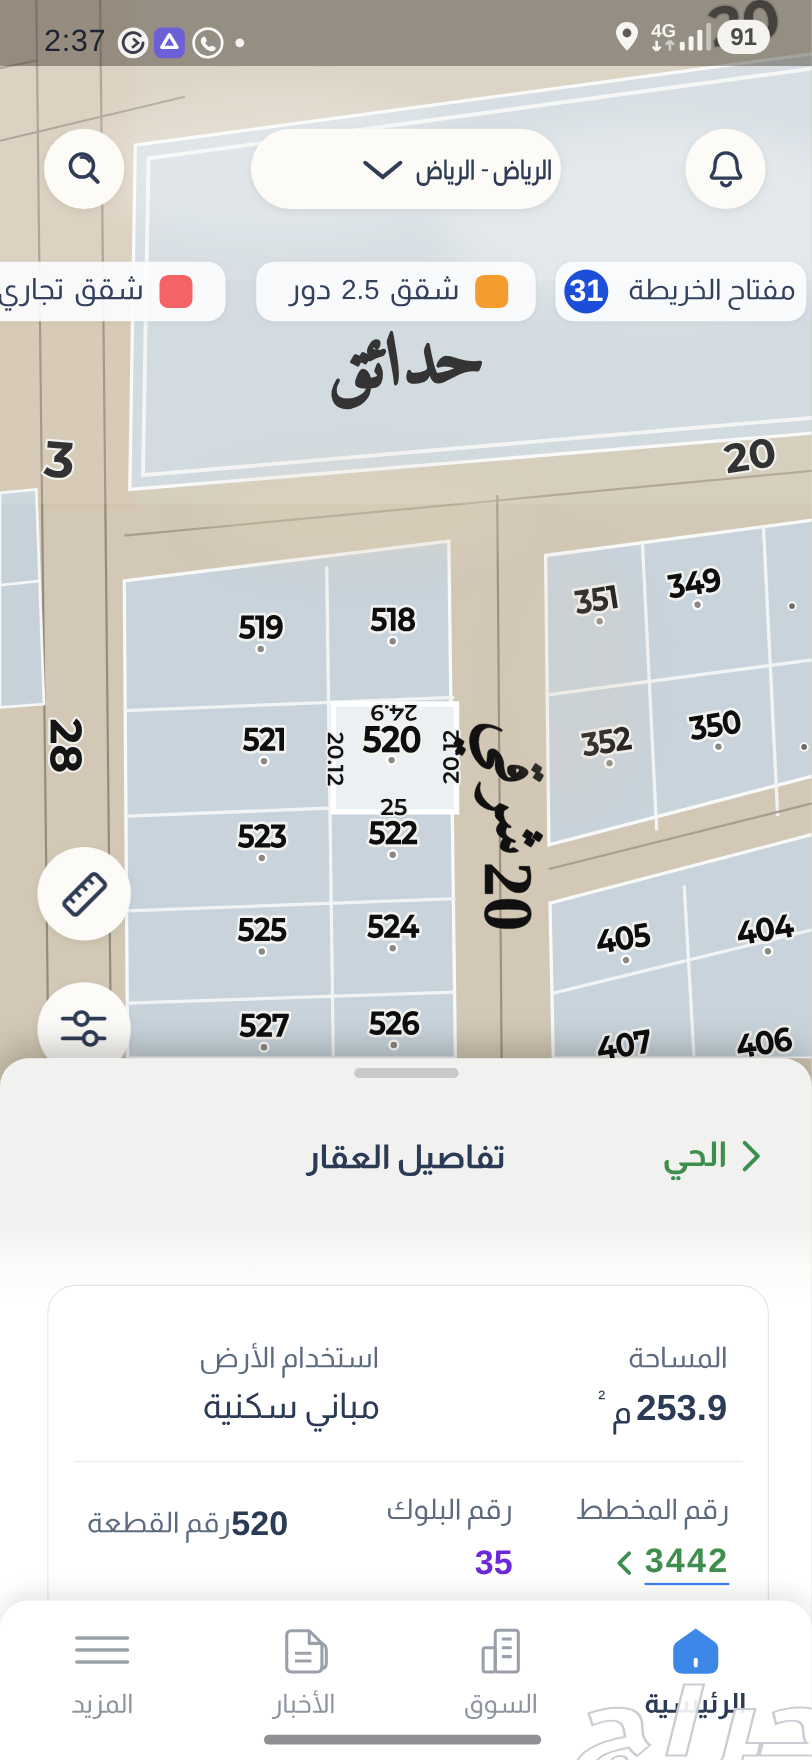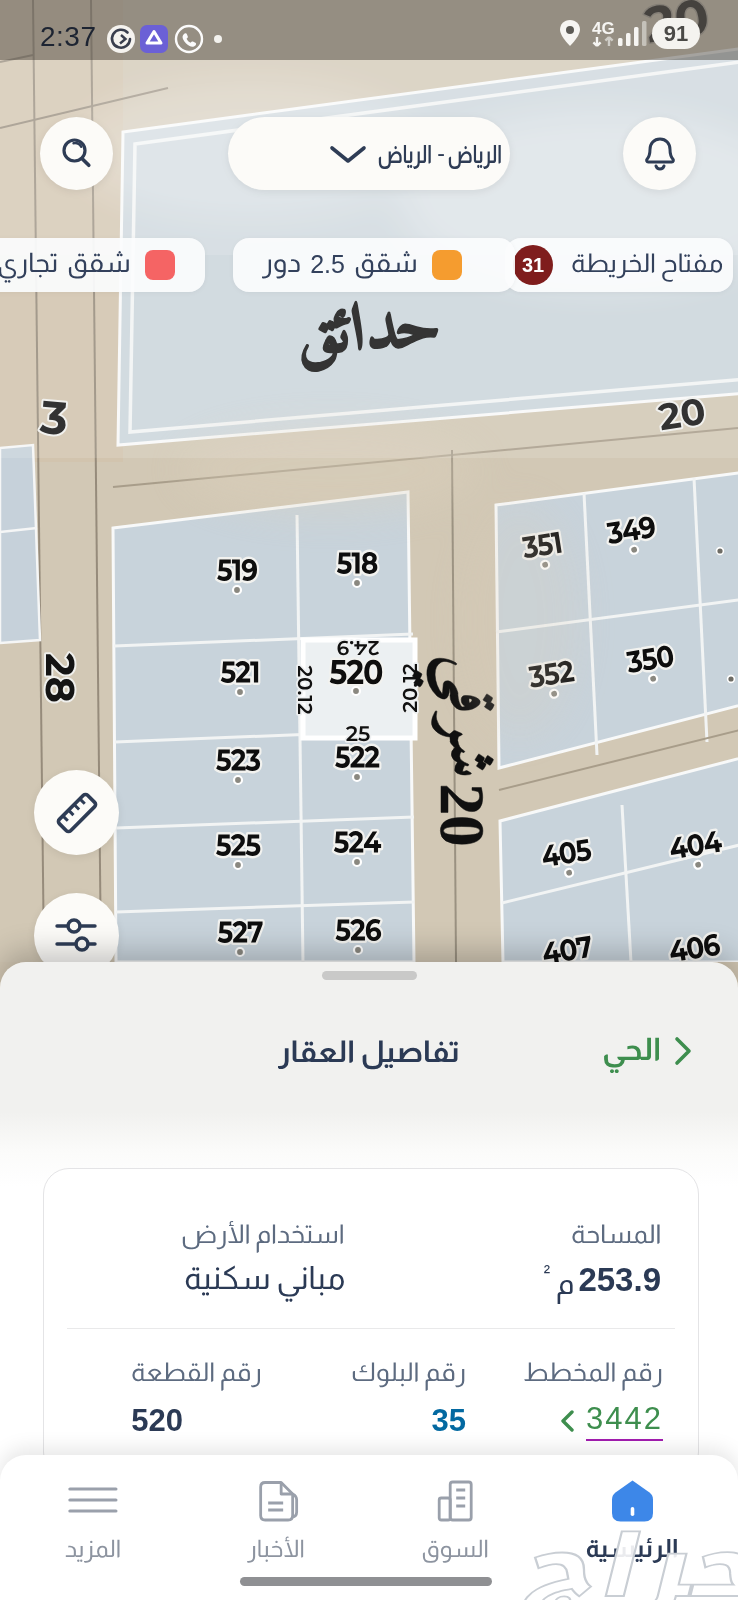--- a/index.html
+++ b/index.html
@@ -210,27 +210,27 @@
     </div>
 
 <div class="circle-btn" style="left:623px;top:117px">
       <svg width="42" height="42" viewBox="0 0 42 42">
         <path d="M21 6 c-6 0 -10 4.5 -10 10.5 c0 6 -1.5 8 -3 9.8 c-.8 1 -.3 2.7 1.2 2.7 h23.6 c1.5 0 2 -1.7 1.2 -2.7 c-1.5 -1.8 -3 -3.8 -3 -9.8 c0 -6 -4 -10.5 -10 -10.5 z" fill="none" stroke="#2e3c55" stroke-width="3"></path>
         <path d="M17 33 a4.2 4.2 0 0 0 8 0" fill="none" stroke="#2e3c55" stroke-width="3" stroke-linecap="round"></path>
       </svg>
     </div>
 
 <div class="chip" style="left:505px;top:238px;width:228px;padding:0 10px 0 8px;justify-content:space-between">
-<div style="width:40px;height:40px;border-radius:50%;background:#7f1d1d;color:#fff;font-size:20px;font-weight:bold;display:flex;align-items:center;justify-content:center">31</div>
+<div style="width:40px;height:40px;border-radius:50%;background:#1d4ed8;color:#fff;font-size:28px;font-weight:bold;display:flex;align-items:center;justify-content:center">31</div>
 <svg width="152.3" height="40.0" viewBox="0 0 152.3 40.0" style="display:block">
         <path transform="translate(0,27.0) scale(1.0)" d="M140.2 -7.5Q140.2 -10.2 142.0 -11.4Q143.3 -12.2 145.3 -12.2Q147.8 -12.2 149.4 -10.6Q151.1 -8.9 151.1 -5.8Q151.1 -3.0 149.4 -1.0Q147.9 0.8 145.5 0.8Q143.2 0.8 141.8 -0.9Q141.1 0.0 140.0 0.0H135.5V-1.8H139.2Q139.6 -1.8 139.9 -2.1Q140.2 -2.4 140.2 -2.8ZM142.4 -2.4Q143.7 -1.1 145.4 -1.1Q146.9 -1.1 147.9 -2.4Q148.9 -3.6 148.9 -5.7Q148.9 -8.0 147.7 -9.3Q146.8 -10.4 145.2 -10.4Q144.0 -10.4 143.2 -9.7Q142.4 -8.9 142.4 -7.5Z M129.6 -17.7Q130.1 -17.7 130.5 -17.3Q130.8 -16.9 130.8 -16.4Q130.8 -15.9 130.5 -15.5Q130.1 -15.1 129.6 -15.1Q129.0 -15.1 128.6 -15.5Q128.3 -15.9 128.3 -16.4Q128.3 -16.9 128.6 -17.3Q129.0 -17.7 129.6 -17.7ZM125.5 -1.8Q123.8 -3.6 123.8 -6.3Q123.8 -8.8 125.2 -10.4Q126.8 -12.3 129.4 -12.3Q131.5 -12.3 133.0 -11.0Q135.0 -9.3 135.0 -6.3Q135.0 -3.7 133.4 -1.8H135.7V0.0H131.9H131.6Q130.1 0.0 129.5 -0.2H129.4Q128.8 0.0 127.2 0.0H126.9H119.8V-1.8ZM129.4 -10.4Q127.8 -10.4 126.9 -9.3Q126.0 -8.2 126.0 -6.2Q126.0 -4.4 127.0 -3.1Q128.0 -1.9 129.4 -1.8Q130.9 -1.9 131.8 -3.1Q132.8 -4.4 132.8 -6.2Q132.8 -8.2 131.9 -9.3Q131.0 -10.4 129.4 -10.4Z M114.5 -17.7Q115.1 -17.7 115.4 -17.3Q115.8 -16.9 115.8 -16.4Q115.8 -15.9 115.4 -15.5Q115.1 -15.1 114.5 -15.1Q114.0 -15.1 113.6 -15.5Q113.2 -15.9 113.2 -16.4Q113.2 -16.9 113.6 -17.3Q114.0 -17.7 114.5 -17.7ZM117.7 -17.7Q118.2 -17.7 118.6 -17.3Q119.0 -16.9 119.0 -16.4Q119.0 -15.9 118.6 -15.5Q118.2 -15.1 117.7 -15.1Q117.1 -15.1 116.8 -15.5Q116.4 -15.9 116.4 -16.4Q116.4 -16.9 116.8 -17.3Q117.1 -17.7 117.7 -17.7ZM118.7 -12.0V-2.5Q118.7 -2.2 118.6 -1.8H120.0V0.0H119.0L118.2 -0.9H118.2Q117.5 0.0 116.4 0.0H111.8V-1.8H115.5Q115.9 -1.8 116.2 -2.1Q116.5 -2.4 116.5 -2.8V-12.0Z M110.7 -18.6V-2.8Q110.7 -2.4 110.9 -2.1Q111.2 -1.8 111.7 -1.8H112.0V0.0H110.8Q110.0 0.0 109.4 -0.5Q108.5 -1.3 108.5 -2.5V-18.6Z M94.4 -11.5Q96.8 -12.3 98.9 -12.3Q102.1 -12.3 103.8 -10.3Q105.2 -8.6 105.2 -5.8V-2.5Q105.2 -1.5 104.5 -0.7Q103.9 0.0 102.9 0.0H97.5Q95.3 0.0 94.2 1.2Q93.4 2.1 93.4 3.7Q93.4 8.0 98.5 8.0Q100.1 8.0 101.9 7.5V8.4L101.0 9.5Q99.9 9.8 98.2 9.8Q94.9 9.8 93.0 8.1Q91.2 6.6 91.2 3.7Q91.2 1.3 92.4 0.0Q94.1 -1.8 97.8 -1.8H102.0Q103.0 -1.8 103.0 -2.8V-5.8Q103.0 -7.9 102.0 -9.0Q100.8 -10.3 98.5 -10.3Q97.2 -10.3 94.4 -9.8Z M83.1 -18.6V-0.3L82.0 0.7H80.9V-18.6Z M77.4 -18.6V-2.5Q77.4 -1.5 76.7 -0.8Q76.0 0.0 75.0 0.0H70.5V-1.8H74.2Q74.6 -1.8 74.9 -2.2Q75.1 -2.5 75.1 -2.8V-18.6Z M63.7 -17.7Q64.3 -17.7 64.6 -17.3Q65.0 -16.9 65.0 -16.4Q65.0 -15.9 64.6 -15.5Q64.3 -15.1 63.7 -15.1Q63.2 -15.1 62.8 -15.5Q62.5 -15.9 62.5 -16.4Q62.5 -16.9 62.8 -17.3Q63.2 -17.7 63.7 -17.7ZM59.0 -11.5Q61.4 -12.3 63.4 -12.3Q66.7 -12.3 68.4 -10.3Q69.8 -8.6 69.8 -5.8V-2.5Q69.8 -2.2 69.7 -1.8H70.6V0.0H70.1L69.4 -0.9H69.3Q68.6 0.0 67.5 0.0H55.5V-1.8H66.6Q67.6 -1.8 67.6 -2.8V-5.8Q67.6 -7.9 66.5 -9.0Q65.4 -10.3 63.1 -10.3Q61.8 -10.3 59.0 -9.8Z M54.4 -12.0V-1.8H55.7V0.0H54.4Q54.3 3.2 52.1 4.9Q50.3 6.2 47.4 6.2Q47.0 6.2 46.3 6.2L45.4 5.1V4.3Q46.2 4.4 47.1 4.4Q52.2 4.4 52.2 -0.3V-12.0Z M43.9 -12.0V-2.5Q43.9 -1.5 43.3 -0.8Q42.6 0.0 41.6 0.0H37.1V-1.8H40.7Q41.2 -1.8 41.5 -2.2Q41.7 -2.4 41.7 -2.8V-12.0ZM39.3 2.7Q39.8 2.7 40.2 3.1Q40.5 3.5 40.5 4.0Q40.5 4.5 40.2 4.9Q39.8 5.3 39.3 5.3Q38.7 5.3 38.3 4.9Q38.0 4.5 38.0 4.0Q38.0 3.5 38.3 3.1Q38.7 2.7 39.3 2.7ZM42.4 2.7Q43.0 2.7 43.3 3.1Q43.7 3.5 43.7 4.0Q43.7 4.5 43.3 4.9Q43.0 5.3 42.4 5.3Q41.9 5.3 41.5 4.9Q41.1 4.5 41.1 4.0Q41.1 3.5 41.5 3.1Q41.9 2.7 42.4 2.7Z M20.4 -18.6V-6.2Q23.9 -12.3 29.7 -12.3Q32.8 -12.3 34.7 -10.4Q36.4 -8.6 36.4 -5.9V-2.5Q36.4 -2.1 36.3 -1.8H37.3V0.0H36.7L36.0 -0.9H35.9Q35.2 0.0 34.1 0.0H13.5V-1.8H18.2V-18.6ZM34.2 -6.2Q34.2 -8.3 32.6 -9.5Q31.3 -10.4 29.4 -10.4Q27.2 -10.4 25.2 -9.0Q22.2 -6.9 20.4 -1.8H33.2Q34.2 -1.8 34.2 -2.8Z M7.9 -17.7Q8.5 -17.7 8.8 -17.3Q9.2 -16.9 9.2 -16.4Q9.2 -15.9 8.8 -15.5Q8.5 -15.1 7.9 -15.1Q7.4 -15.1 7.0 -15.5Q6.7 -15.9 6.7 -16.4Q6.7 -16.9 7.0 -17.3Q7.4 -17.7 7.9 -17.7ZM11.1 -17.7Q11.6 -17.7 12.0 -17.3Q12.4 -16.9 12.4 -16.4Q12.4 -15.9 12.0 -15.5Q11.6 -15.1 11.1 -15.1Q10.6 -15.1 10.2 -15.5Q9.8 -15.9 9.8 -16.4Q9.8 -16.9 10.2 -17.3Q10.6 -17.7 11.1 -17.7ZM12.4 -12.7V-2.8Q12.4 -2.4 12.6 -2.1Q12.9 -1.8 13.2 -1.8H13.7V0.0H12.6Q11.4 0.0 10.7 -0.9Q9.0 0.3 7.0 0.3Q4.3 0.3 2.7 -1.8Q1.4 -3.6 1.4 -6.0Q1.4 -8.8 3.3 -10.7Q5.0 -12.4 7.4 -12.4Q8.8 -12.4 10.2 -11.8L11.3 -12.7ZM10.2 -10.0Q9.0 -10.5 7.9 -10.5Q5.9 -10.5 4.7 -9.0Q3.6 -7.7 3.6 -6.0Q3.6 -3.9 4.6 -2.7Q5.6 -1.6 7.2 -1.6Q8.6 -1.6 10.2 -2.3Z" fill="#33415c"></path>
       </svg>
 </div>
 
-<div class="chip" style="left:233px;top:238px;width:282px;padding:0 29px;justify-content:flex-start;gap:14px">
+<div class="chip" style="left:233px;top:238px;width:254px;padding:0 29px;justify-content:space-between;gap:14px">
 <div style="display:flex;align-items:center;gap:9px">
 <svg width="39.2" height="40.0" viewBox="0 0 39.2 40.0" style="display:block">
           <path transform="translate(0,27.0) scale(1.0)" d="M29.0 -12.6Q30.0 -12.7 31.1 -12.7Q34.1 -12.7 35.9 -10.9Q37.6 -9.3 37.6 -6.7V-2.6Q37.6 -1.5 36.9 -0.8Q36.2 0.0 35.2 0.0H26.3V-1.9H34.3Q35.3 -1.9 35.3 -2.9V-6.4Q35.3 -8.3 34.1 -9.6Q32.9 -10.9 30.3 -10.9Q29.5 -10.9 29.0 -10.8Z M21.4 -0.3Q20.0 0.2 18.5 0.2Q15.6 0.2 13.9 -1.8Q12.3 -3.6 12.3 -6.4Q12.3 -9.3 13.9 -11.0Q15.6 -12.7 18.5 -12.7Q20.7 -12.7 22.1 -11.6Q23.7 -10.3 23.7 -7.8V-0.2Q23.7 3.2 21.5 5.0Q20.3 5.9 18.7 6.2Q17.7 6.4 16.6 6.4Q15.9 6.4 15.3 6.4L14.4 5.3V4.4Q15.2 4.5 16.1 4.5Q21.4 4.5 21.4 -0.3ZM21.4 -7.8Q21.4 -9.5 20.2 -10.3Q19.5 -10.8 18.5 -10.8Q16.7 -10.8 15.7 -9.6Q14.6 -8.4 14.6 -6.2Q14.6 -4.2 15.8 -3.0Q16.9 -1.9 18.6 -1.9Q20.2 -1.9 21.4 -2.3Z M9.0 -12.4V-0.2Q9.0 2.8 7.3 4.5Q5.9 5.8 3.7 6.3Q2.8 6.4 1.8 6.4Q1.2 6.4 0.6 6.4L-0.3 5.3V4.4Q0.5 4.5 1.4 4.5Q6.7 4.5 6.7 -0.3V-12.4Z" fill="#33415c"></path>
         </svg>
 <span style="font-size:25px;color:#33415c;transform:translateY(-1px)">2.5</span>
 <svg width="63.7" height="40.0" viewBox="0 0 63.7 40.0" style="display:block">
           <path transform="translate(0,27.0) scale(1.0)" d="M52.6 -21.0Q53.2 -21.0 53.6 -20.6Q53.9 -20.2 53.9 -19.7Q53.9 -19.2 53.6 -18.8Q53.2 -18.4 52.6 -18.4Q52.1 -18.4 51.8 -18.8Q51.4 -19.2 51.4 -19.7Q51.4 -20.2 51.8 -20.6Q52.1 -21.0 52.6 -21.0ZM51.0 -18.4Q51.6 -18.4 52.0 -18.0Q52.4 -17.6 52.4 -17.0Q52.4 -16.5 52.0 -16.1Q51.6 -15.7 51.0 -15.7Q50.5 -15.7 50.1 -16.1Q49.7 -16.5 49.7 -17.0Q49.7 -17.6 50.1 -18.0Q50.5 -18.4 51.0 -18.4ZM54.3 -18.4Q54.8 -18.4 55.2 -18.0Q55.6 -17.6 55.6 -17.0Q55.6 -16.5 55.2 -16.1Q54.8 -15.7 54.3 -15.7Q53.8 -15.7 53.4 -16.1Q53.0 -16.5 53.0 -17.0Q53.0 -17.6 53.4 -18.0Q53.8 -18.4 54.3 -18.4ZM61.8 -12.4V-2.6Q61.8 -1.5 61.1 -0.8Q60.4 0.0 59.4 0.0H54.2L53.3 -0.9H53.2Q52.5 0.0 51.3 0.0H46.1L45.3 -0.9H45.2Q44.4 0.0 43.3 0.0H36.1V-1.9H42.4Q43.4 -1.9 43.4 -2.9V-9.3H45.7V-2.6Q45.7 -2.2 45.7 -1.9H50.4Q51.5 -1.9 51.5 -2.9V-10.9H53.8V-2.6Q53.8 -2.2 53.7 -1.9H58.5Q59.5 -1.9 59.5 -2.9V-12.4Z M28.3 -18.4Q28.9 -18.4 29.3 -18.0Q29.7 -17.6 29.7 -17.0Q29.7 -16.5 29.3 -16.1Q28.9 -15.7 28.3 -15.7Q27.8 -15.7 27.4 -16.1Q27.0 -16.5 27.0 -17.0Q27.0 -17.6 27.4 -18.0Q27.8 -18.4 28.3 -18.4ZM31.6 -18.4Q32.2 -18.4 32.6 -18.0Q33.0 -17.6 33.0 -17.0Q33.0 -16.5 32.6 -16.1Q32.2 -15.7 31.6 -15.7Q31.1 -15.7 30.7 -16.1Q30.3 -16.5 30.3 -17.0Q30.3 -17.6 30.7 -18.0Q31.1 -18.4 31.6 -18.4ZM25.7 -1.9Q24.0 -3.8 24.0 -6.5Q24.0 -9.1 25.5 -10.8Q27.1 -12.7 29.8 -12.7Q32.0 -12.7 33.6 -11.4Q35.7 -9.7 35.7 -6.5Q35.7 -3.8 34.0 -1.9H36.3V0.0H32.4H32.1Q30.5 0.0 29.9 -0.2H29.8Q29.1 0.0 27.5 0.0H27.2H19.9V-1.9ZM29.8 -10.8Q28.2 -10.8 27.3 -9.6Q26.3 -8.5 26.3 -6.4Q26.3 -4.6 27.3 -3.3Q28.3 -2.0 29.8 -1.9Q31.3 -2.0 32.3 -3.3Q33.3 -4.6 33.3 -6.4Q33.3 -8.5 32.4 -9.6Q31.5 -10.8 29.8 -10.8Z M12.5 -18.4Q13.0 -18.4 13.4 -18.0Q13.8 -17.6 13.8 -17.0Q13.8 -16.5 13.4 -16.1Q13.0 -15.7 12.5 -15.7Q11.9 -15.7 11.5 -16.1Q11.2 -16.5 11.2 -17.0Q11.2 -17.6 11.5 -18.0Q11.9 -18.4 12.5 -18.4ZM15.8 -18.4Q16.3 -18.4 16.7 -18.0Q17.1 -17.6 17.1 -17.0Q17.1 -16.5 16.7 -16.1Q16.3 -15.7 15.8 -15.7Q15.2 -15.7 14.8 -16.1Q14.4 -16.5 14.4 -17.0Q14.4 -17.6 14.8 -18.0Q15.2 -18.4 15.8 -18.4ZM13.9 0.0Q11.0 0.0 9.4 -1.9Q7.8 -3.6 7.8 -6.4Q7.8 -9.6 9.8 -11.3Q11.4 -12.7 14.0 -12.7Q16.1 -12.7 17.5 -11.7Q19.2 -10.4 19.2 -7.8V-1.9H20.1V0.0H19.2Q19.1 3.3 16.9 5.0Q15.0 6.5 12.0 6.5H9.0Q5.7 6.5 3.8 4.7Q1.9 2.9 1.9 -0.2V-4.0L3.0 -5.0H4.2V-0.3Q4.2 2.4 5.6 3.4Q7.0 4.5 10.5 4.5Q13.8 4.5 15.1 3.7Q16.8 2.6 16.9 0.0ZM16.9 -7.8Q16.9 -9.3 16.0 -10.1Q15.2 -10.8 14.0 -10.8Q12.1 -10.8 11.1 -9.5Q10.1 -8.3 10.1 -6.2Q10.1 -4.3 11.1 -3.1Q12.1 -1.9 13.9 -1.9H16.9Z" fill="#33415c"></path>
         </svg>
 </div>
 <div style="width:30px;height:30px;border-radius:8px;background:#f59c2f;flex:none"></div>
@@ -322,32 +322,32 @@
 <div style="position:absolute;left:23px;right:23px;top:159px;border-top:1.5px solid #e9e9ea"></div>
 
 <div style="position:absolute;right:35px;top:186px;display:flex;flex-direction:column;align-items:flex-end">
 <svg width="140.0" height="36.0" viewBox="0 0 140.0 36.0" style="display:block">
             <path transform="translate(0,26.0) scale(1.0)" d="M138.2 -12.0V-0.2Q138.2 2.7 136.6 4.3Q135.3 5.6 133.1 6.0Q132.3 6.2 131.3 6.2Q130.7 6.2 130.1 6.2L129.2 5.1V4.3Q130.0 4.4 130.9 4.4Q136.0 4.4 136.0 -0.3V-12.0Z M121.7 -17.7Q122.2 -17.7 122.6 -17.3Q122.9 -16.9 122.9 -16.4Q122.9 -15.9 122.6 -15.5Q122.2 -15.1 121.7 -15.1Q121.1 -15.1 120.7 -15.5Q120.4 -15.9 120.4 -16.4Q120.4 -16.9 120.7 -17.3Q121.1 -17.7 121.7 -17.7ZM124.8 -17.7Q125.3 -17.7 125.7 -17.3Q126.1 -16.9 126.1 -16.4Q126.1 -15.9 125.7 -15.5Q125.3 -15.1 124.8 -15.1Q124.3 -15.1 123.9 -15.5Q123.5 -15.9 123.5 -16.4Q123.5 -16.9 123.9 -17.3Q124.3 -17.7 124.8 -17.7ZM118.9 -1.8Q117.9 -2.8 117.4 -4.1Q117.1 -5.2 117.1 -6.3Q117.1 -9.0 118.7 -10.7Q120.4 -12.3 123.2 -12.3Q125.3 -12.3 126.6 -11.2Q128.1 -9.9 128.1 -7.5V-2.5Q128.1 -1.5 127.4 -0.7Q126.8 0.0 125.8 0.0H113.1V-1.8ZM125.9 -7.5Q125.9 -9.0 125.0 -9.8Q124.4 -10.4 123.2 -10.4Q121.0 -10.4 120.0 -8.9Q119.3 -7.9 119.3 -6.2Q119.3 -4.4 120.4 -3.2Q121.6 -1.8 123.5 -1.8H124.9Q125.9 -1.8 125.9 -2.8Z M102.9 -1.8Q101.5 -3.3 101.5 -6.0Q101.6 -9.1 103.3 -10.8Q104.9 -12.2 107.5 -12.2Q109.6 -12.2 110.9 -11.2Q112.4 -9.9 112.4 -7.5V-2.8Q112.4 -2.4 112.7 -2.1Q112.9 -1.9 113.2 -1.8H113.3V0.0H112.6Q112.2 0.0 111.8 -0.2Q111.2 -0.3 110.8 -0.9Q110.1 -0.4 109.1 -0.2Q108.2 0.0 106.5 0.0H102.7Q101.7 0.0 101.7 1.0V8.8L100.6 9.7H99.5V0.6Q99.5 -0.5 100.2 -1.2Q100.9 -1.8 101.8 -1.8ZM110.2 -7.5Q110.2 -8.7 109.6 -9.5Q108.8 -10.4 107.4 -10.4Q105.8 -10.4 104.7 -9.2Q103.7 -8.0 103.7 -6.1Q103.7 -4.1 104.7 -3.0Q105.7 -1.8 107.6 -1.8Q109.2 -1.8 110.2 -2.4Z M91.5 -18.6V-0.3L90.3 0.7H89.3V-18.6Z M85.7 -18.6V-2.5Q85.7 -1.5 85.0 -0.8Q84.3 0.0 83.3 0.0H78.8V-1.8H82.5Q83.0 -1.8 83.2 -2.2Q83.5 -2.5 83.5 -2.8V-18.6Z M68.3 -1.8Q67.2 -3.6 67.2 -5.8Q67.2 -9.0 69.0 -10.7Q70.6 -12.2 73.2 -12.2Q75.0 -12.2 76.3 -11.4Q78.1 -10.2 78.1 -7.5V-2.8Q78.1 -2.5 78.3 -2.2Q78.5 -1.9 78.9 -1.8H79.0V0.0H78.3Q77.2 0.0 76.5 -0.9Q75.1 0.8 72.9 0.8Q70.6 0.8 69.0 -0.9H68.9L68.2 0.0H63.2V-1.8ZM75.9 -7.5Q75.9 -8.9 75.1 -9.7Q74.3 -10.4 73.1 -10.4Q71.4 -10.4 70.4 -9.2Q69.4 -7.9 69.4 -5.9Q69.4 -3.8 70.5 -2.4Q71.5 -1.1 73.0 -1.1Q74.5 -1.1 75.9 -2.4Z M56.4 -17.7Q57.0 -17.7 57.3 -17.3Q57.7 -16.9 57.7 -16.4Q57.7 -15.9 57.3 -15.5Q57.0 -15.1 56.4 -15.1Q55.9 -15.1 55.5 -15.5Q55.1 -15.9 55.1 -16.4Q55.1 -16.9 55.5 -17.3Q55.9 -17.7 56.4 -17.7ZM51.7 -11.5Q54.1 -12.3 56.1 -12.3Q59.4 -12.3 61.0 -10.3Q62.5 -8.6 62.5 -5.8V-2.5Q62.5 -2.2 62.4 -1.8H63.3V0.0H62.8L62.1 -0.9H62.0Q61.3 0.0 60.2 0.0H48.2V-1.8H59.3Q60.3 -1.8 60.3 -2.8V-5.8Q60.3 -7.9 59.2 -9.0Q58.1 -10.3 55.8 -10.3Q54.5 -10.3 51.7 -9.8Z M31.5 -18.6V-6.2Q35.0 -12.3 40.8 -12.3Q44.0 -12.3 45.9 -10.4Q47.6 -8.6 47.6 -5.9V-2.5Q47.6 -2.1 47.5 -1.8H48.4V0.0H47.9L47.1 -0.9H47.0Q46.3 0.0 45.2 0.0H24.6V-1.8H29.3V-18.6ZM45.3 -6.2Q45.3 -8.3 43.7 -9.5Q42.5 -10.4 40.5 -10.4Q38.3 -10.4 36.4 -9.0Q33.4 -6.9 31.5 -1.8H44.4Q45.3 -1.8 45.3 -2.8Z M8.0 -18.6V-6.2Q11.5 -12.3 17.3 -12.3Q20.4 -12.3 22.3 -10.3Q24.0 -8.6 24.0 -5.9V-2.5Q24.0 -2.1 23.9 -1.8H24.9V0.0H24.3L23.6 -0.9H23.5Q22.7 0.0 21.7 0.0H2.3L1.4 -1.1V-1.8H5.8V-18.6ZM21.8 -6.2Q21.8 -7.8 20.8 -8.9Q19.5 -10.4 17.0 -10.4Q14.6 -10.4 12.6 -8.8Q9.7 -6.7 8.0 -1.8H20.8Q21.8 -1.8 21.8 -2.8Z" fill="#5d6b80"></path>
           </svg>
 <div style="display:flex;align-items:center;gap:10px;margin-top:10px">
             <svg width="16" height="24" viewBox="0 0 16 24">
               <path d="M12 3 l-9 9 9 9" fill="none" stroke="#3e8e4e" stroke-width="3.4" stroke-linecap="round" stroke-linejoin="round"></path>
             </svg>
-            <span style="font-size:31px;font-weight:normal;color:#3e8e4e;letter-spacing:2px;border-bottom:2px solid #a21caf;padding-bottom:2px">3442</span>
+            <span style="font-size:31px;font-weight:bold;color:#3e8e4e;letter-spacing:2px;border-bottom:2px solid #3b82f6;padding-bottom:2px">3442</span>
           </div>
 </div>
 
 <div style="position:absolute;right:232px;top:186px;display:flex;flex-direction:column;align-items:flex-end">
 <svg width="115.2" height="36.0" viewBox="0 0 115.2 36.0" style="display:block">
             <path transform="translate(0,26.0) scale(1.0)" d="M113.3 -12.0V-0.2Q113.3 2.7 111.7 4.3Q110.4 5.6 108.3 6.0Q107.4 6.2 106.4 6.2Q105.8 6.2 105.2 6.2L104.4 5.1V4.3Q105.1 4.4 106.0 4.4Q111.1 4.4 111.1 -0.3V-12.0Z M96.8 -17.7Q97.3 -17.7 97.7 -17.3Q98.1 -16.9 98.1 -16.4Q98.1 -15.9 97.7 -15.5Q97.3 -15.1 96.8 -15.1Q96.3 -15.1 95.9 -15.5Q95.5 -15.9 95.5 -16.4Q95.5 -16.9 95.9 -17.3Q96.3 -17.7 96.8 -17.7ZM99.9 -17.7Q100.5 -17.7 100.9 -17.3Q101.2 -16.9 101.2 -16.4Q101.2 -15.9 100.9 -15.5Q100.5 -15.1 99.9 -15.1Q99.4 -15.1 99.0 -15.5Q98.7 -15.9 98.7 -16.4Q98.7 -16.9 99.0 -17.3Q99.4 -17.7 99.9 -17.7ZM94.0 -1.8Q93.1 -2.8 92.6 -4.1Q92.2 -5.2 92.2 -6.3Q92.2 -9.0 93.9 -10.7Q95.5 -12.3 98.3 -12.3Q100.5 -12.3 101.7 -11.2Q103.2 -9.9 103.3 -7.5V-2.5Q103.3 -1.5 102.6 -0.7Q101.9 0.0 100.9 0.0H88.2V-1.8ZM101.0 -7.5Q101.0 -9.0 100.2 -9.8Q99.5 -10.4 98.3 -10.4Q96.2 -10.4 95.2 -8.9Q94.4 -7.9 94.4 -6.2Q94.5 -4.4 95.6 -3.2Q96.7 -1.8 98.7 -1.8H100.1Q101.0 -1.8 101.0 -2.8Z M78.1 -1.8Q76.6 -3.3 76.6 -6.0Q76.7 -9.1 78.5 -10.8Q80.1 -12.2 82.6 -12.2Q84.7 -12.2 86.0 -11.2Q87.6 -9.9 87.6 -7.5V-2.8Q87.6 -2.4 87.9 -2.1Q88.1 -1.9 88.3 -1.8H88.4V0.0H87.8Q87.3 0.0 86.9 -0.2Q86.4 -0.3 85.9 -0.9Q85.2 -0.4 84.3 -0.2Q83.4 0.0 81.6 0.0H77.8Q76.8 0.0 76.8 1.0V8.8L75.7 9.7H74.6V0.6Q74.6 -0.5 75.4 -1.2Q76.1 -1.8 77.0 -1.8ZM85.4 -7.5Q85.4 -8.7 84.7 -9.5Q83.9 -10.4 82.5 -10.4Q80.9 -10.4 79.9 -9.2Q78.9 -8.0 78.9 -6.1Q78.9 -4.1 79.9 -3.0Q80.9 -1.8 82.8 -1.8Q84.3 -1.8 85.4 -2.4Z M66.6 -18.6V-0.3L65.5 0.7H64.4V-18.6Z M60.8 -18.6V-2.5Q60.8 -1.5 60.1 -0.8Q59.4 0.0 58.4 0.0H53.9V-1.8H57.6Q58.1 -1.8 58.4 -2.2Q58.6 -2.5 58.6 -2.8V-18.6Z M52.8 -12.0V-2.5Q52.8 -2.2 52.7 -1.8H54.1V0.0H53.1L52.3 -0.9H52.3Q51.6 0.0 50.4 0.0H45.9V-1.8H49.6Q50.0 -1.8 50.3 -2.1Q50.6 -2.4 50.6 -2.8V-12.0ZM51.5 2.7Q52.1 2.7 52.4 3.1Q52.8 3.5 52.8 4.0Q52.8 4.5 52.4 4.9Q52.1 5.3 51.5 5.3Q51.0 5.3 50.6 4.9Q50.2 4.5 50.2 4.0Q50.2 3.5 50.6 3.1Q51.0 2.7 51.5 2.7Z M44.8 -18.6V-2.5Q44.8 -2.2 44.7 -1.8H46.1V0.0H45.2L44.3 -0.9H44.3Q43.5 0.0 42.4 0.0H37.9V-1.8H41.6Q42.1 -1.8 42.4 -2.2Q42.6 -2.5 42.6 -2.8V-18.6Z M32.2 0.0Q29.2 0.0 27.6 -2.0Q26.3 -3.6 26.3 -6.2Q26.3 -9.1 28.1 -10.8Q29.7 -12.3 32.3 -12.3Q34.3 -12.3 35.6 -11.3Q37.3 -10.0 37.3 -7.5V-1.8H38.1V0.0H37.3Q37.2 2.7 35.6 4.3Q34.5 5.5 32.6 5.9Q31.5 6.2 30.4 6.2Q29.7 6.2 29.2 6.2L28.3 5.1V4.3Q29.1 4.4 30.0 4.4Q34.9 4.4 35.0 0.0ZM35.0 -7.5Q35.0 -8.9 34.3 -9.6Q33.5 -10.4 32.3 -10.4Q30.5 -10.4 29.5 -9.2Q28.5 -8.1 28.5 -6.0Q28.5 -4.1 29.5 -3.0Q30.6 -1.8 32.2 -1.8H35.0Z M23.1 -18.6V-2.5Q23.1 -1.4 22.4 -0.7Q21.7 0.0 20.7 0.0H5.9Q4.2 0.0 3.0 -1.2Q1.8 -2.5 1.8 -4.3V-9.2L2.9 -10.1H4.0V-4.3Q4.0 -3.2 4.8 -2.5Q5.5 -1.8 6.5 -1.8H19.9Q20.3 -1.8 20.6 -2.1Q20.9 -2.4 20.9 -2.8V-18.6ZM10.7 -10.1Q10.0 -11.2 10.0 -12.4Q10.0 -13.9 10.9 -14.8Q11.9 -15.7 13.5 -15.7Q14.1 -15.7 14.8 -15.5V-14.3Q14.2 -14.5 13.7 -14.5Q11.5 -14.5 11.5 -12.4Q11.5 -11.4 12.0 -10.7Q12.5 -10.1 13.3 -10.1H16.2V-9.5L15.7 -8.8H8.6V-10.1Z" fill="#5d6b80"></path>
           </svg>
-<div style="font-size:31px;font-weight:bold;color:#0369a1;margin-top:12px">35</div>
-</div>
-
-<div style="position:absolute;right:436px;top:186px;display:flex;flex-direction:column;">
+<div style="font-size:31px;font-weight:bold;color:#6d28d9;margin-top:12px">35</div>
+</div>
+
+<div style="position:absolute;right:436px;top:186px;display:flex;flex-direction:row;align-items:flex-end">
 <svg width="130.8" height="36.0" viewBox="0 0 130.8 36.0" style="display:block">
             <path transform="translate(0,26.0) scale(1.0)" d="M129.0 -12.0V-0.2Q129.0 2.7 127.3 4.3Q126.1 5.6 123.9 6.0Q123.1 6.2 122.1 6.2Q121.5 6.2 120.9 6.2L120.0 5.1V4.3Q120.8 4.4 121.7 4.4Q126.8 4.4 126.8 -0.3V-12.0Z M112.4 -17.7Q113.0 -17.7 113.3 -17.3Q113.7 -16.9 113.7 -16.4Q113.7 -15.9 113.3 -15.5Q113.0 -15.1 112.4 -15.1Q111.9 -15.1 111.5 -15.5Q111.1 -15.9 111.1 -16.4Q111.1 -16.9 111.5 -17.3Q111.9 -17.7 112.4 -17.7ZM115.6 -17.7Q116.1 -17.7 116.5 -17.3Q116.9 -16.9 116.9 -16.4Q116.9 -15.9 116.5 -15.5Q116.1 -15.1 115.6 -15.1Q115.1 -15.1 114.7 -15.5Q114.3 -15.9 114.3 -16.4Q114.3 -16.9 114.7 -17.3Q115.1 -17.7 115.6 -17.7ZM109.7 -1.8Q108.7 -2.8 108.2 -4.1Q107.9 -5.2 107.9 -6.3Q107.9 -9.0 109.5 -10.7Q111.2 -12.3 114.0 -12.3Q116.1 -12.3 117.4 -11.2Q118.9 -9.9 118.9 -7.5V-2.5Q118.9 -1.5 118.2 -0.7Q117.5 0.0 116.6 0.0H103.9V-1.8ZM116.7 -7.5Q116.7 -9.0 115.8 -9.8Q115.2 -10.4 114.0 -10.4Q111.8 -10.4 110.8 -8.9Q110.1 -7.9 110.1 -6.2Q110.1 -4.4 111.2 -3.2Q112.4 -1.8 114.3 -1.8H115.7Q116.7 -1.8 116.7 -2.8Z M93.7 -1.8Q92.3 -3.3 92.3 -6.0Q92.4 -9.1 94.1 -10.8Q95.7 -12.2 98.3 -12.2Q100.4 -12.2 101.7 -11.2Q103.2 -9.9 103.2 -7.5V-2.8Q103.2 -2.4 103.5 -2.1Q103.7 -1.9 104.0 -1.8H104.1V0.0H103.4Q103.0 0.0 102.6 -0.2Q102.0 -0.3 101.6 -0.9Q100.9 -0.4 99.9 -0.2Q99.0 0.0 97.3 0.0H93.5Q92.5 0.0 92.5 1.0V8.8L91.4 9.7H90.3V0.6Q90.3 -0.5 91.0 -1.2Q91.7 -1.8 92.6 -1.8ZM101.0 -7.5Q101.0 -8.7 100.4 -9.5Q99.6 -10.4 98.2 -10.4Q96.6 -10.4 95.5 -9.2Q94.5 -8.0 94.5 -6.1Q94.5 -4.1 95.5 -3.0Q96.5 -1.8 98.4 -1.8Q100.0 -1.8 101.0 -2.4Z M82.3 -18.6V-0.3L81.1 0.7H80.1V-18.6Z M76.5 -18.6V-2.5Q76.5 -1.5 75.8 -0.8Q75.1 0.0 74.1 0.0H69.6V-1.8H73.3Q73.8 -1.8 74.0 -2.2Q74.3 -2.5 74.3 -2.8V-18.6Z M62.1 -17.7Q62.6 -17.7 63.0 -17.3Q63.4 -16.9 63.4 -16.4Q63.4 -15.9 63.0 -15.5Q62.6 -15.1 62.1 -15.1Q61.6 -15.1 61.2 -15.5Q60.8 -15.9 60.8 -16.4Q60.8 -16.9 61.2 -17.3Q61.6 -17.7 62.1 -17.7ZM65.2 -17.7Q65.8 -17.7 66.2 -17.3Q66.5 -16.9 66.5 -16.4Q66.5 -15.9 66.2 -15.5Q65.8 -15.1 65.2 -15.1Q64.7 -15.1 64.3 -15.5Q64.0 -15.9 64.0 -16.4Q64.0 -16.9 64.3 -17.3Q64.7 -17.7 65.2 -17.7ZM59.6 -1.8Q57.9 -3.6 57.9 -6.3Q57.9 -8.8 59.3 -10.4Q60.9 -12.3 63.5 -12.3Q65.6 -12.3 67.1 -11.0Q69.1 -9.3 69.1 -6.3Q69.1 -3.7 67.5 -1.8H69.8V0.0H66.0H65.7Q64.2 0.0 63.6 -0.2H63.5Q62.8 0.0 61.3 0.0H61.0H53.9V-1.8ZM63.5 -10.4Q61.9 -10.4 61.0 -9.3Q60.1 -8.2 60.1 -6.2Q60.1 -4.4 61.1 -3.1Q62.1 -1.9 63.5 -1.8Q64.9 -1.9 65.9 -3.1Q66.9 -4.4 66.9 -6.2Q66.9 -8.2 66.0 -9.3Q65.1 -10.4 63.5 -10.4Z M37.2 -18.6V-6.2Q40.8 -12.3 46.6 -12.3Q49.7 -12.3 51.6 -10.4Q53.3 -8.6 53.3 -5.9V-2.5Q53.3 -2.1 53.2 -1.8H54.1V0.0H53.6L52.8 -0.9H52.8Q52.0 0.0 50.9 0.0H30.4V-1.8H35.0V-18.6ZM51.1 -6.2Q51.1 -8.3 49.5 -9.5Q48.2 -10.4 46.3 -10.4Q44.0 -10.4 42.1 -9.0Q39.1 -6.9 37.2 -1.8H50.1Q51.1 -1.8 51.1 -2.8Z M17.1 -7.7Q18.0 -10.0 20.1 -11.3Q21.9 -12.3 23.7 -12.3Q25.6 -12.3 27.2 -11.3Q29.4 -10.0 30.3 -7.7L30.1 -7.1Q28.3 -6.3 27.1 -5.0Q25.9 -3.7 25.6 -1.8H30.5V0.0H25.3Q24.5 0.0 23.8 -0.8H23.7Q23.0 0.0 22.2 0.0H13.5V-1.8H21.8Q21.5 -3.4 20.5 -4.8Q19.3 -6.3 17.4 -7.1ZM27.9 -8.0Q27.0 -9.2 25.9 -9.9Q24.9 -10.4 23.7 -10.4Q22.5 -10.4 21.6 -9.9Q20.4 -9.3 19.5 -8.0Q20.9 -7.4 21.8 -6.3Q23.0 -4.9 23.7 -2.9H23.7Q24.4 -5.0 25.6 -6.4Q26.6 -7.4 27.9 -8.0Z M7.9 -17.7Q8.4 -17.7 8.8 -17.3Q9.2 -16.9 9.2 -16.4Q9.2 -15.9 8.8 -15.5Q8.4 -15.1 7.9 -15.1Q7.4 -15.1 7.0 -15.5Q6.7 -15.9 6.7 -16.4Q6.7 -16.9 7.0 -17.3Q7.4 -17.7 7.9 -17.7ZM11.1 -17.7Q11.6 -17.7 12.0 -17.3Q12.4 -16.9 12.4 -16.4Q12.4 -15.9 12.0 -15.5Q11.6 -15.1 11.1 -15.1Q10.6 -15.1 10.2 -15.5Q9.8 -15.9 9.8 -16.4Q9.8 -16.9 10.2 -17.3Q10.6 -17.7 11.1 -17.7ZM12.4 -12.7V-2.8Q12.4 -2.4 12.6 -2.1Q12.9 -1.8 13.2 -1.8H13.7V0.0H12.6Q11.4 0.0 10.7 -0.9Q9.0 0.3 7.0 0.3Q4.3 0.3 2.7 -1.8Q1.4 -3.6 1.4 -6.0Q1.4 -8.8 3.3 -10.7Q5.0 -12.4 7.4 -12.4Q8.8 -12.4 10.2 -11.8L11.3 -12.7ZM10.2 -10.0Q9.0 -10.5 7.9 -10.5Q5.9 -10.5 4.7 -9.0Q3.6 -7.7 3.6 -6.0Q3.6 -3.9 4.6 -2.7Q5.6 -1.6 7.2 -1.6Q8.6 -1.6 10.2 -2.3Z" fill="#5d6b80"></path>
           </svg>
 <div style="font-size:31px;font-weight:bold;color:#2b3a55;margin-top:12px">520</div>
 </div>
 </div>
 </div>
 
 <div class="abs" style="left:0;top:1455px;width:738px;height:145px;background:#fff;border-radius:26px 26px 0 0;box-shadow:0 -6px 20px rgba(0,0,0,.10)">
 

